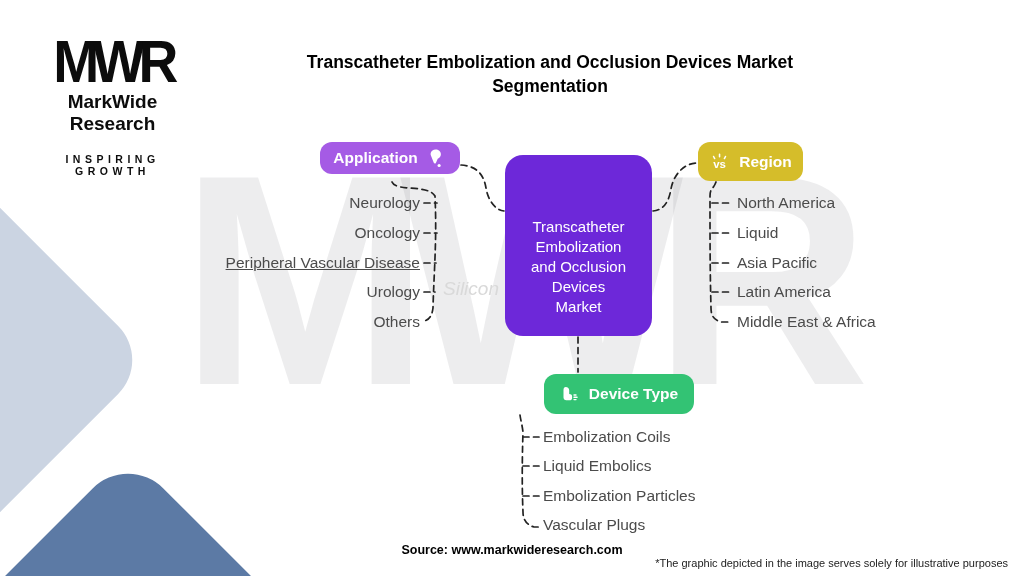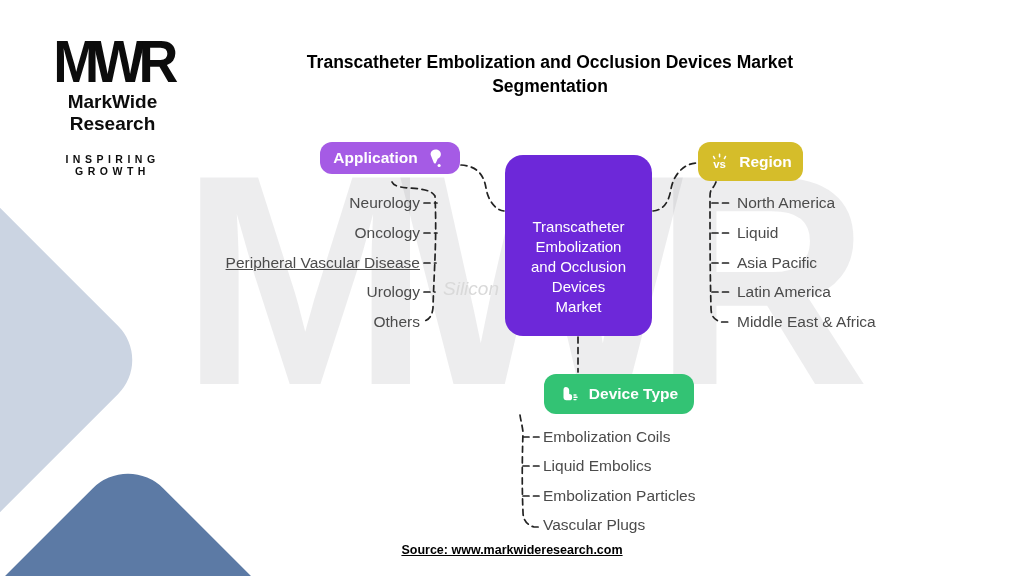--- a/index.html
+++ b/index.html
@@ -46,21 +46,21 @@
   #badge-device{left:503px;top:374px;width:150px;height:40px;margin-left:41px;}
   .badge svg{display:block;}
 
   
   .item{position:absolute;height:24px;line-height:24px;font-size:15.5px;color:#4b4b4b;
     white-space:nowrap;z-index:3;}
   .item.right-align{text-align:left;}
 
   
   #source{position:absolute;left:252px;top:543px;width:520px;text-align:center;
-    font-size:12.5px;font-weight:bold;color:#000;z-index:3;text-decoration:underline;}
+    font-size:12.5px;font-weight:bold;color:#000;z-index:3;}
   #disclaimer{position:absolute;right:16px;top:557px;font-size:11px;color:#222;z-index:3;}
 </style>
 </head>
 <body>
 
 <div id="page">
 
   <div class="diamond" id="diamond-light"></div>
   <div class="diamond" id="diamond-dark"></div>
   <div id="bg-watermark">MWR</div>
@@ -152,14 +152,15 @@
   <div class="item" style="left:737px;top:251px;">Asia Pacific</div>
   <div class="item" style="left:737px;top:280px;">Latin America</div>
   <div class="item" style="left:737px;top:310px;">Middle East &amp; Africa</div>
 
   <div class="item" style="left:543px;top:425px;">Embolization Coils</div>
   <div class="item" style="left:543px;top:454px;">Liquid Embolics</div>
   <div class="item" style="left:543px;top:484px;">Embolization Particles</div>
   <div class="item" style="left:543px;top:513px;">Vascular Plugs</div>
 
   <div id="source">Source: www.markwideresearch.com</div>
+  <div id="disclaimer">*The graphic depicted in the image serves solely for illustrative purposes</div>
 
 </div>
 
 </body></html>

